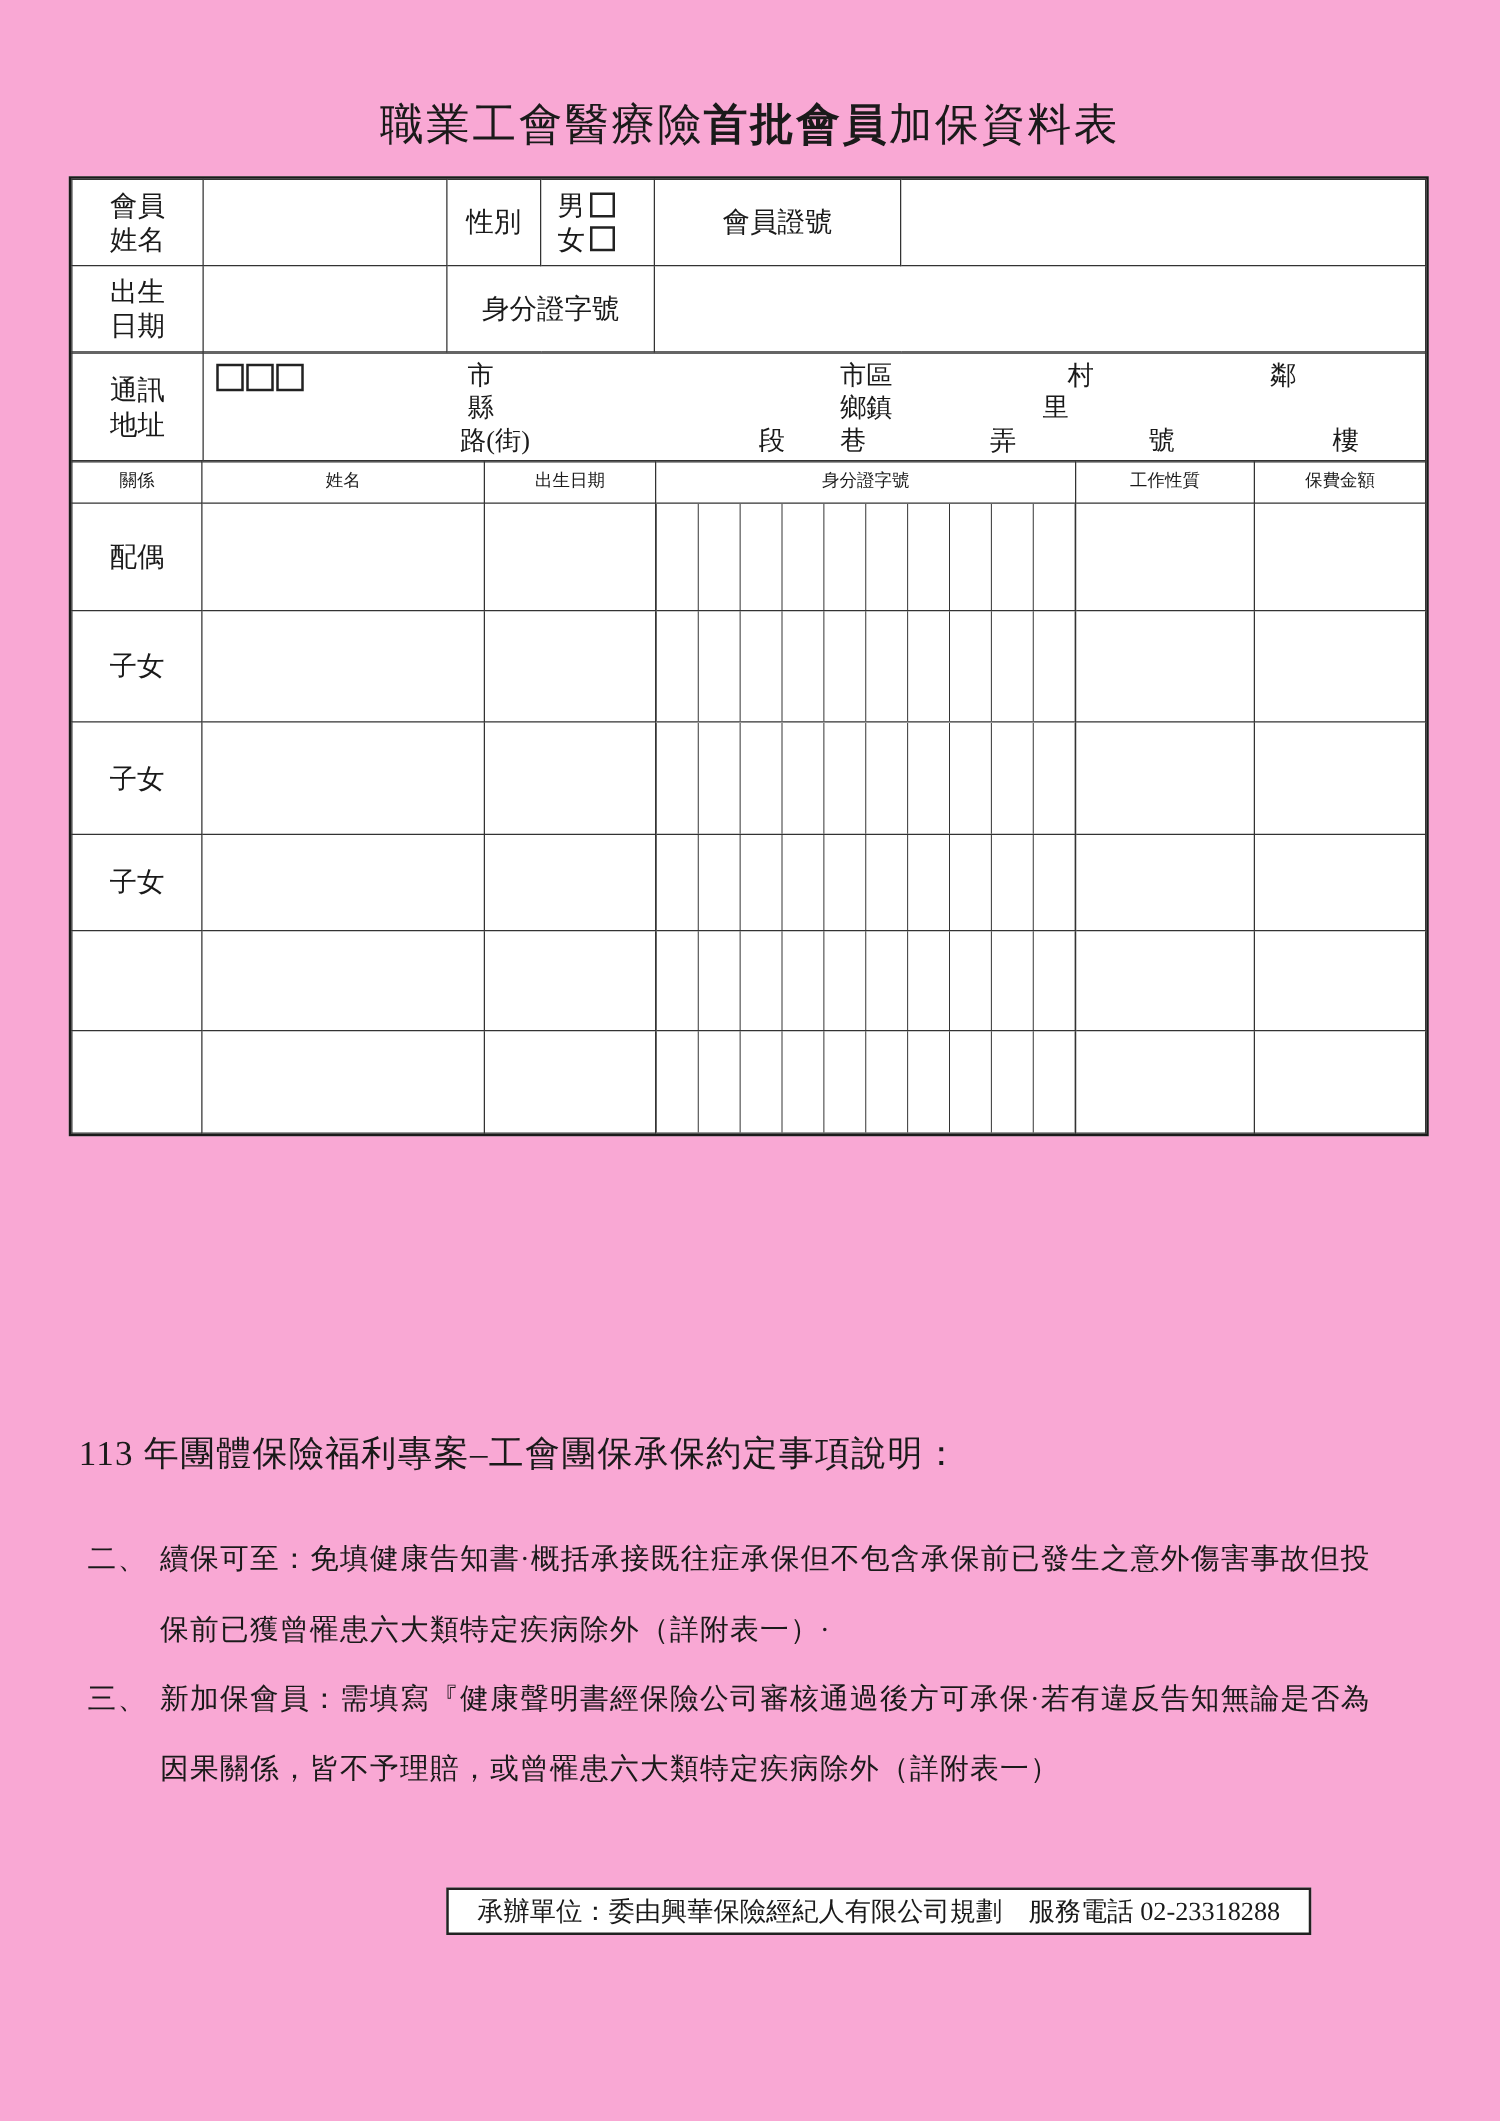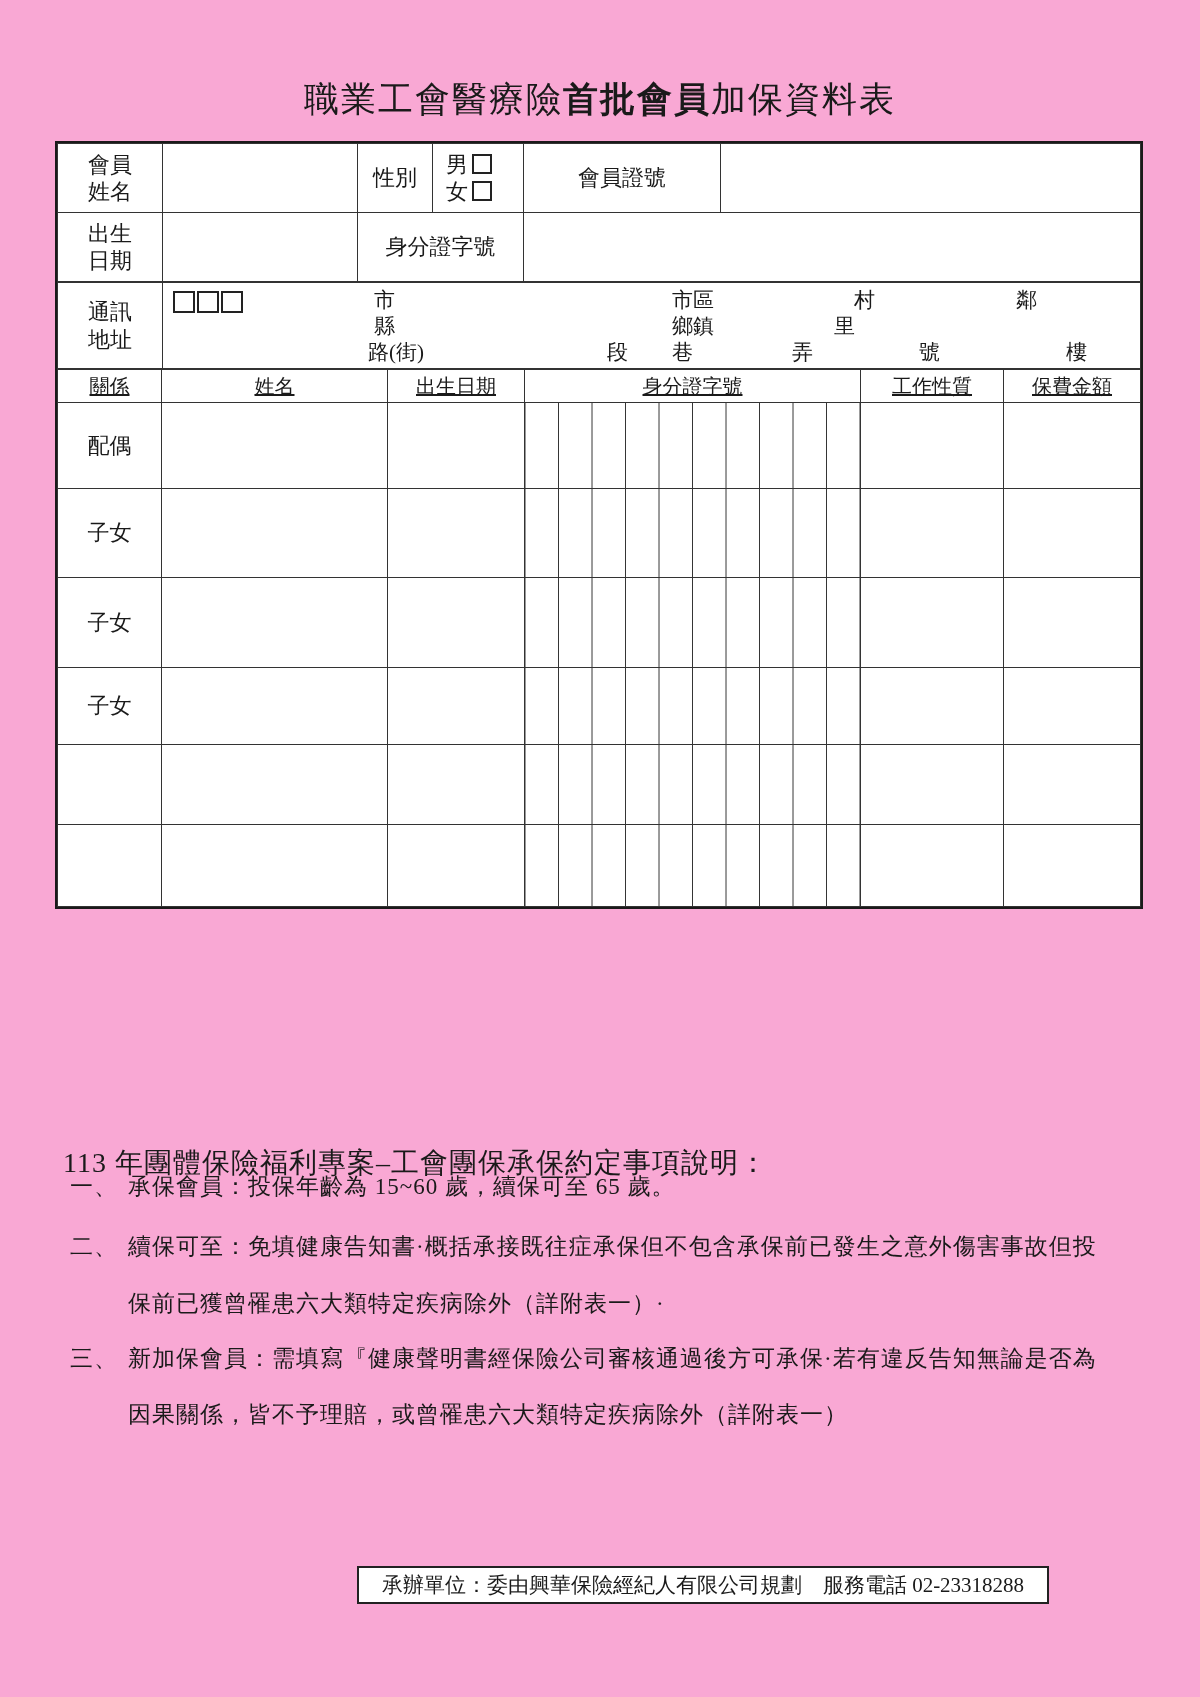--- a/index.html
+++ b/index.html
@@ -23,31 +23,31 @@
     border:1px solid #333;padding:0;text-align:center;vertical-align:middle;
     font-size:22px;line-height:1.25;overflow:hidden;
   }
   .pre{white-space:pre-line;}
   .leftcell{text-align:left;padding-left:12px;}
   .sexcell div{text-align:left;padding-left:13px;height:27px;line-height:27px;}
   .cb{display:inline-block;width:16px;height:16px;border:2px solid #222;margin-left:4px;vertical-align:-2px;background:#fff;}
   .addrcell{position:relative;}
   .pcb{position:absolute;width:18px;height:18px;border:2px solid #222;top:8px;background:#fff;}
   .at{position:absolute;font-size:21px;white-space:nowrap;}
-  .hdr td{font-size:20px;text-decoration:underline;}
+  .hdr td{font-size:14px;}
   td.idc{
     background-image:linear-gradient(to left,#333 1px,rgba(0,0,0,0) 1px);
     background-size:10% 100%;background-repeat:repeat-x;
   }
   .note-h{position:absolute;left:63px;top:1096px;font-size:28px;letter-spacing:1px;white-space:nowrap;margin-top:48px;}
   .ni{position:absolute;left:70px;font-size:23px;letter-spacing:1px;white-space:nowrap;}
   .ni .nnum{display:inline-block;width:58px;}
   .ni.ind{left:128px;}
   .fbox{
-    position:absolute;left:357px;top:1566px;width:688px;height:34px;
+    position:absolute;left:357px;top:1510px;width:688px;height:34px;
     border:2px solid #222;display:flex;align-items:center;justify-content:center;
     font-size:21px;white-space:nowrap;box-sizing:content-box;background:#fff;
   }
 </style>
 </head>
 <body>
 
 <div class="page">
 
   <h1 class="title"><span>職業工會醫療險</span><b>首批會員</b><span>加保資料表</span></h1>
@@ -183,21 +183,20 @@
         <td class="idc"></td>
         <td></td>
         <td></td>
       </tr>
     </tbody>
       </table>
   </div>
 
   <div class="note-h">113 年團體保險福利專案–工會團保承保約定事項說明：</div>
 
-  <div class="ni" style="top:1171px"><span class="nnum">一、</span><span>承保會員：投保年齡為 15~60 歲，續保可至 65 歲。</span></div>
 
   <div class="ni" style="top:1231px"><span class="nnum">二、</span><span>續保可至：免填健康告知書·概括承接既往症承保但不包含承保前已發生之意外傷害事故但投</span></div>
   <div class="ni ind" style="top:1288px"><span>保前已獲曾罹患六大類特定疾病除外（詳附表一）·</span></div>
 
   <div class="ni" style="top:1343px"><span class="nnum">三、</span><span>新加保會員：需填寫『健康聲明書經保險公司審核通過後方可承保·若有違反告知無論是否為</span></div>
   <div class="ni ind" style="top:1399px"><span>因果關係，皆不予理賠，或曾罹患六大類特定疾病除外（詳附表一）</span></div>
 
   <div class="fbox">
       <span>承辦單位：委由興華保險經紀人有限公司規劃　服務電話 02-23318288</span>
     </div>

